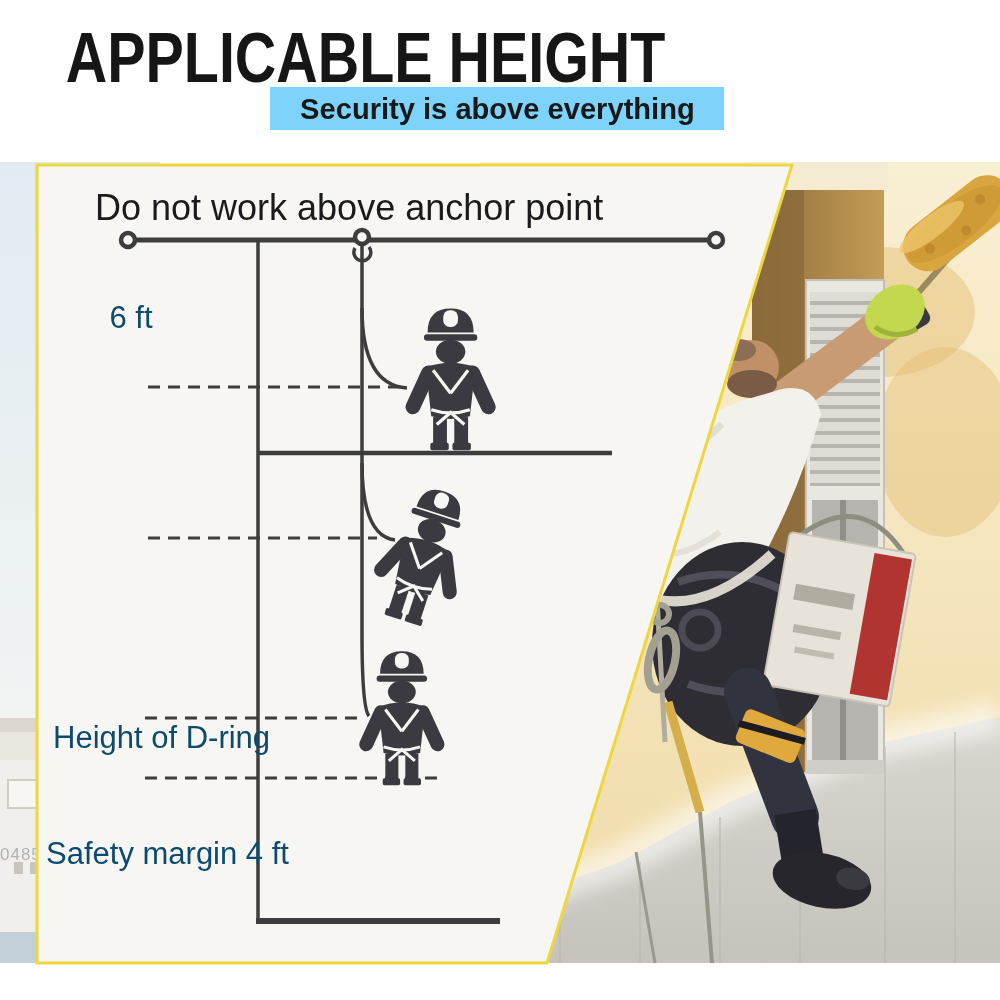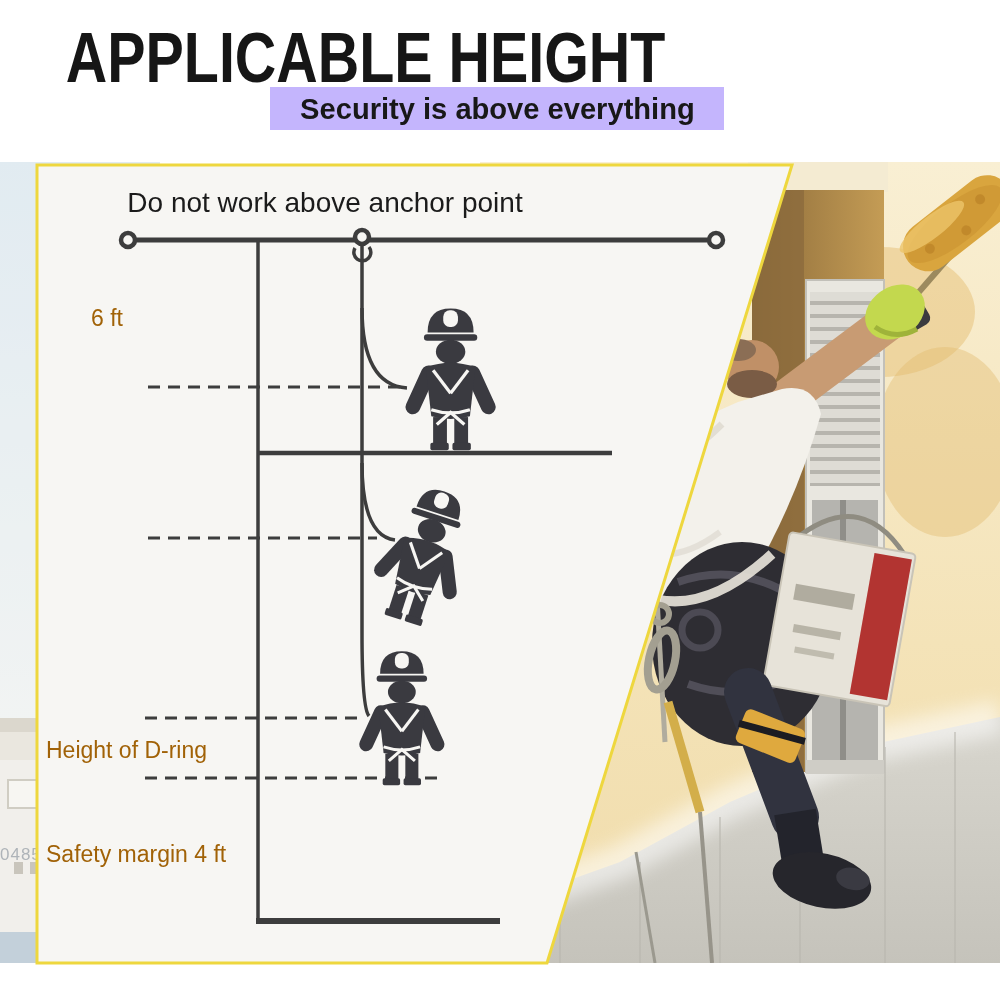--- a/index.html
+++ b/index.html
@@ -3,33 +3,33 @@
 <meta charset="utf-8">
 <style>
   html,body{margin:0;padding:0;background:#ffffff;}
   .stage{position:relative;width:1000px;height:1000px;background:#ffffff;overflow:hidden;
          font-family:"Liberation Sans", sans-serif;}
   
   .title-band{position:absolute;left:0;top:0;width:1000px;height:162px;background:#ffffff;z-index:30;}
   .main-title{position:absolute;left:0;right:0;top:18px;margin:0;text-align:left;
               font-size:70px;font-weight:bold;color:#161616;letter-spacing:0;}
   .main-title span{display:inline-block;transform:scaleX(0.82);transform-origin:center;}
-  .banner{position:absolute;left:270px;top:87px;width:454px;height:43px;background:#c4b5fd;
+  .banner{position:absolute;left:270px;top:87px;width:454px;height:43px;background:#7dd3fc;
           display:flex;align-items:center;justify-content:center;}
   .banner span{font-size:30px;font-weight:bold;color:#181818;display:inline-block;transform:scaleX(0.97);white-space:nowrap;}
   
   .photo-wrap{position:absolute;left:0;top:162px;width:1000px;height:801px;z-index:5;}
   .watermark{position:absolute;left:0px;top:845px;width:36px;overflow:hidden;z-index:6;
              font-size:17px;color:#98a0a8;opacity:.75;letter-spacing:1px;}
   
   .panel{position:absolute;left:35px;top:163px;width:760px;height:802px;z-index:20;}
   .panel svg.panel-skin{position:absolute;left:0;top:0;}
-  .label{position:absolute;font-size:23px;line-height:30px;color:#a16207;text-align:left;white-space:nowrap;}
-  .caption{position:absolute;left:60px;top:24px;width:460px;text-align:center;
-           font-size:28px;color:#1b1b1b;white-space:nowrap;}
+  .label{position:absolute;font-size:31px;line-height:30px;color:#0c4a6e;text-align:center;white-space:nowrap;}
+  .caption{position:absolute;left:60px;top:24px;width:460px;text-align:left;
+           font-size:36px;color:#1b1b1b;white-space:nowrap;}
 </style>
 </head>
 <body>
 
 <div class="stage">
 
   <div class="photo-wrap">
     <svg width="1000" height="801" viewBox="0 0 1000 801">
       <defs>
         <linearGradient id="skyGrad" x1="0" y1="0" x2="0" y2="1">
@@ -235,19 +235,19 @@
         <line x1="110" y1="615" x2="402" y2="615"></line>
       </g>
 
       <use href="#worker" transform="translate(365,140) scale(0.92)"></use>
       <use href="#worker" transform="translate(341,320) scale(0.88) rotate(18 55 80)"></use>
       <use href="#worker" transform="translate(319,483) scale(0.87)"></use>
     </svg>
 
     <div class="caption">Do not work above anchor point</div>
     <div class="label" style="left:56px;top:140px;width:80px;">6 ft</div>
-    <div class="label" style="left:11px;top:560px;width:208px;margin-top:12px;">
+    <div class="label" style="left:18px;top:560px;width:208px;">
       <div>Height of D-ring</div>
     </div>
     <div class="label" style="left:11px;top:676px;width:212px;">Safety margin 4 ft</div>
   </div>
 
 </div>
 
 </body></html>

